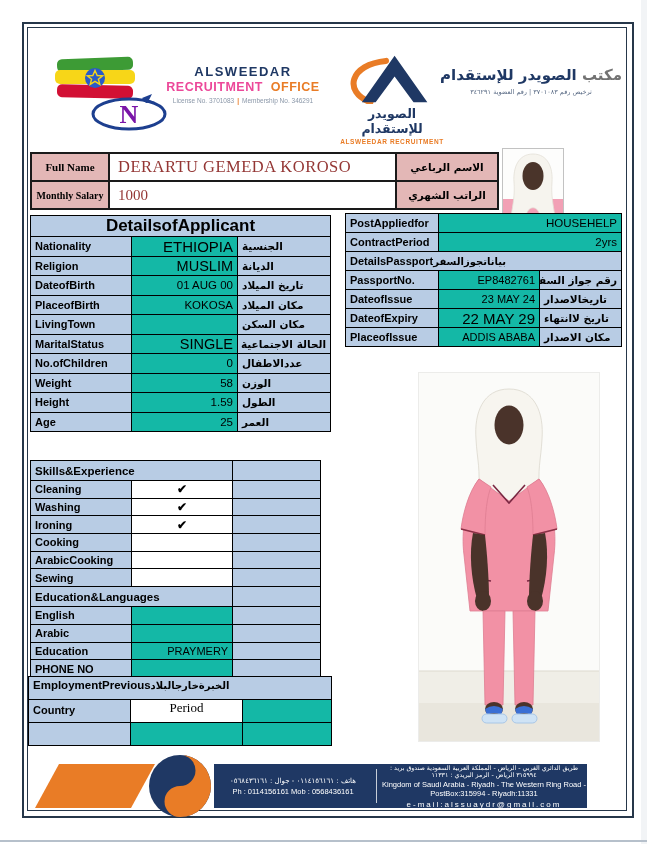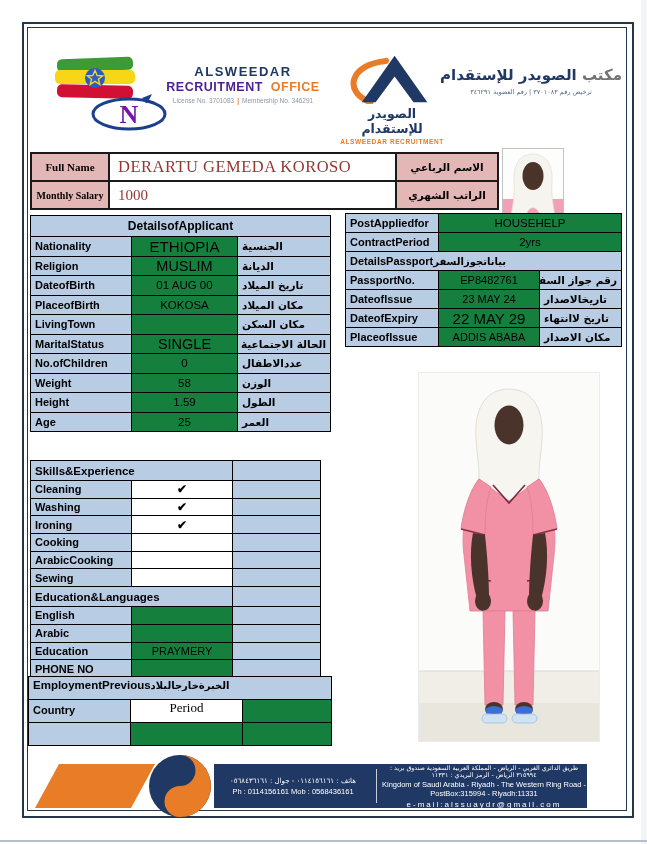--- a/index.html
+++ b/index.html
@@ -13,58 +13,58 @@
                   border:1px solid #26374a; }
   .bottom-line { position:absolute; left:0; top:840px; width:647px; height:2px; background:#b6c0cb; }
   .right-strip { position:absolute; right:0; top:0; width:6px; height:844px; background:#f2f4f6; }
 
   
   .hdr-flag { position:absolute; left:55px; top:56px; }
   .hdr-nlogo { position:absolute; left:90px; top:92px; }
   .hdr-office { position:absolute; left:163px; top:64px; width:160px; text-align:center; }
   .office-name { font-size:13px; font-weight:bold; color:#1f3864; letter-spacing:1.5px; }
   .office-sub { font-size:12.5px; font-weight:bold; letter-spacing:0.5px; margin-top:1px; }
-  .office-sub .n { color:#4c1d95; } .office-sub .o { color:#e97c26; margin-left:4px; }
+  .office-sub .n { color:#ec4899; } .office-sub .o { color:#e97c26; margin-left:4px; }
   .office-lic { font-size:6.5px; color:#8a97a8; margin-top:3px; }
   .office-lic .div { color:#e97c26; margin:0 3px; font-weight:bold; }
   .hdr-alogo { position:absolute; left:338px; top:54px; width:108px; text-align:center; }
   .alogo-ar { font-size:12.5px; font-weight:bold; color:#1f3864; font-family:"DejaVu Sans",sans-serif; margin-top:-2px; }
   .alogo-en { font-size:6.5px; font-weight:bold; color:#e97c26; letter-spacing:0.6px; margin-top:2px; }
   .hdr-right { position:absolute; left:438px; top:66px; width:186px; text-align:center; direction:rtl; }
   .hdr-right-title { font-size:15px; font-weight:bold; font-family:"DejaVu Sans",sans-serif; }
   .hdr-right-title .t1 { color:#737373; } .hdr-right-title .t2 { color:#1f3864; }
   .hdr-right-lic { font-size:6.5px; color:#5a6b85; margin-top:4px; font-family:"DejaVu Sans",sans-serif; }
 
   
   table { border-collapse:collapse; position:absolute; table-layout:fixed; }
   td { border:1px solid #000; overflow:hidden; white-space:nowrap; padding:0 4px; }
   .blue { background:#b8cce4; }
   .pink { background:#e3b7b6; }
   .lbl { font-weight:bold; font-size:11px; text-align:left; }
-  .val { background:#15803d; text-align:center; font-size:11.5px;margin-top:44px; }
+  .val { background:#14b8a6; text-align:right; font-size:11.5px;margin-top:44px; }
   .val.big { font-size:14.5px; }
   .ar  { font-weight:bold; font-size:10.5px; text-align:left; direction:rtl;
          font-family:"DejaVu Sans",sans-serif; }
 
   
   .name-table { left:30px; top:152px; width:467px; }
   .name-table td { border:2px solid #1a1a1a; height:26px; }
   .name-lbl { font-family:"Liberation Serif",serif; font-weight:bold; font-size:11px; text-align:center; }
   .name-val { background:#fff; font-family:"Liberation Serif",serif; color:#943634; text-align:left; padding-left:8px; }
   .fname { font-size:16.5px; letter-spacing:0.5px; }
   .fsal  { font-size:15px; }
   .name-ar { font-weight:bold; font-size:10.5px; text-align:center; direction:rtl; font-family:"DejaVu Sans",sans-serif; }
 
   .photo-small { position:absolute; left:502px; top:148px; width:60px; height:67px; border:1px solid #c2c2c2; }
 
   
   .applicant { left:30px; top:215px; width:300px; }
   .applicant tr { height:19.5px; }
   .applicant tr.hdr { height:21px; }
-  .thdr { background:#b8cce4; font-weight:bold; font-size:12px; text-align:center; }
+  .thdr { background:#b8cce4; font-weight:bold; font-size:17px; text-align:center; }
 
   
   .post { left:345px; top:213px; width:276px; }
   .post tr { height:19px; }
   .pass-hdr { background:#b8cce4; font-weight:bold; font-size:11px; text-align:left; }
   .pass-hdr .ar-inline { font-family:"DejaVu Sans",sans-serif; font-size:10px; }
 
   
   .skills { left:30px; top:460px; width:290px; }
   .skills tr { height:17.7px; }

